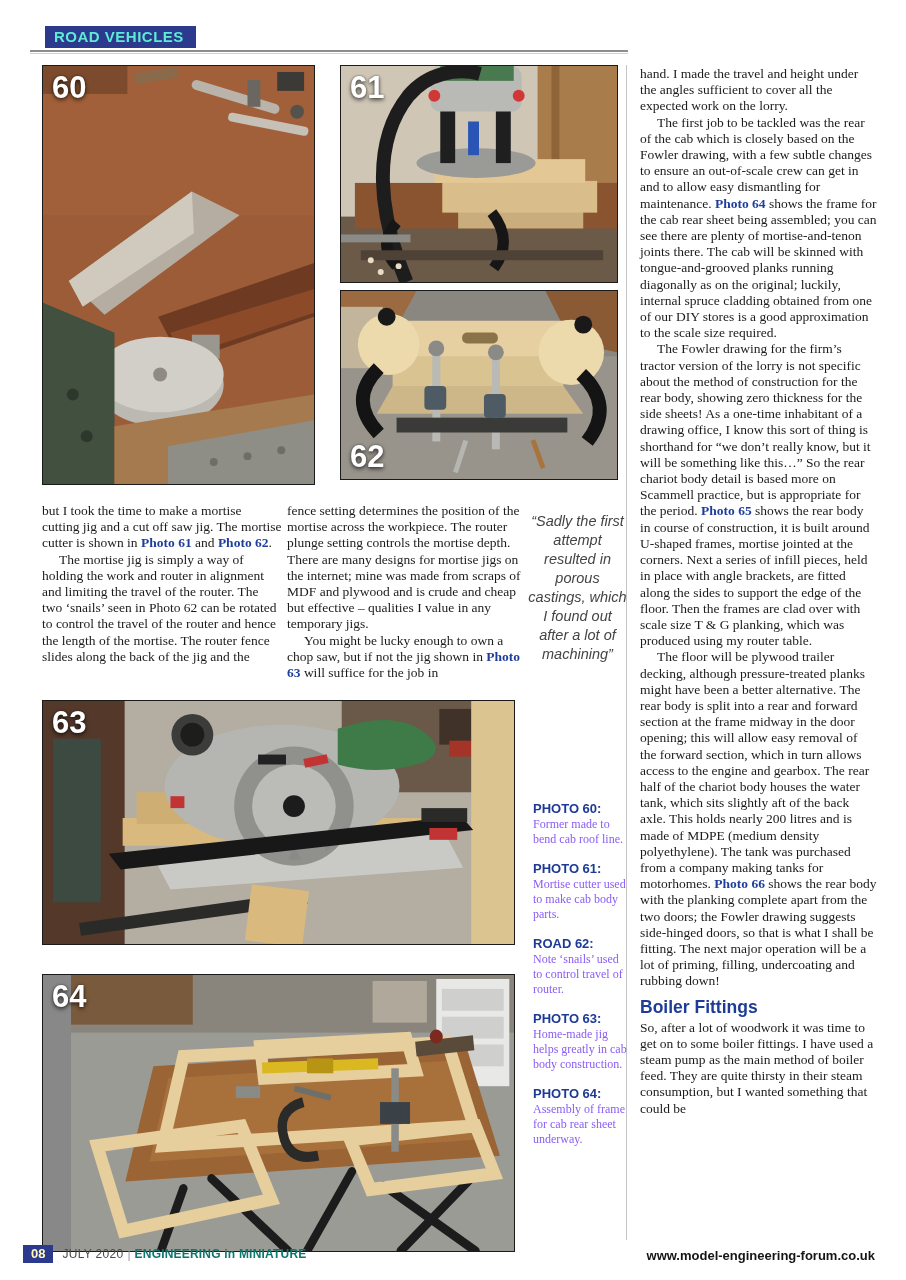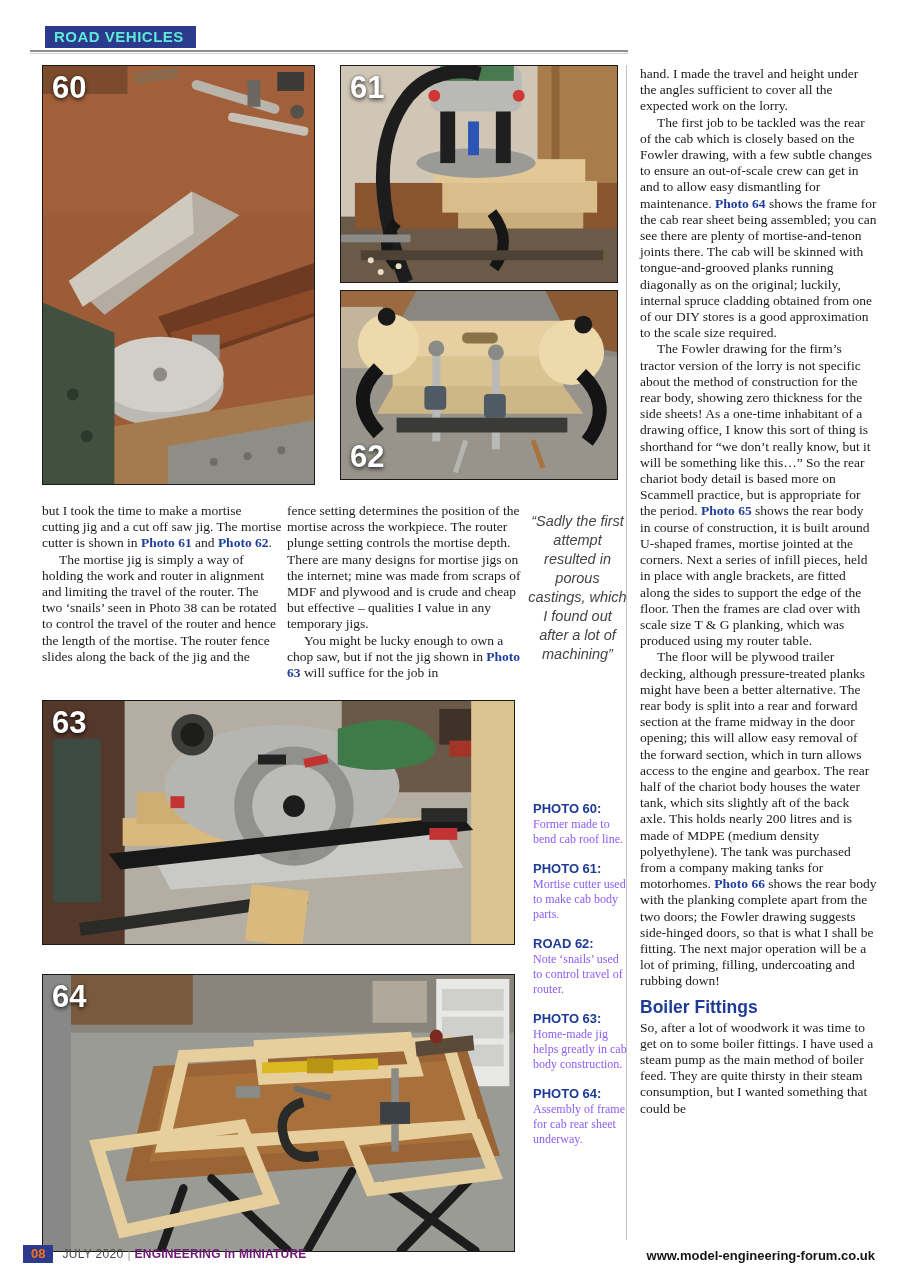--- a/index.html
+++ b/index.html
@@ -54,26 +54,26 @@
   .captions { position:absolute; left:533px; top:800px; width:94px; font-family:"Liberation Sans", sans-serif; }
   .caption { margin-bottom:13px; }
   .caption-title { color:#1d3a94; font-weight:bold; font-size:13px; line-height:17px; }
   .caption-text { color:#8b5cf6; font-size:12px; line-height:15px;font-family:Liberation Serif, serif; }
   
   .footer-left {
     position:absolute; left:23px; top:1245px; display:flex; align-items:center;
     font-family:"Liberation Sans", sans-serif; font-size:12px;
   }
   .page-num-box {
-    background:#2b3a8c; color:#f97316; font-weight:bold; font-size:13px;
+    background:#2b3a8c; color:#fef9c3; font-weight:bold; font-size:13px;
     padding:1px 8px 2px 8px; margin-right:9px;
   }
   .footer-issue { color:#4a4a4a; letter-spacing:.3px; }
   .footer-sep { color:#9a9a9a; margin:0 4px; }
-  .footer-mag { color:#701a75; font-weight:bold; letter-spacing:.2px; }
+  .footer-mag { color:#0f766e; font-weight:bold; letter-spacing:.2px; }
   .footer-right {
     position:absolute; right:31px; top:1248px;
     font-family:"Liberation Sans", sans-serif; font-weight:bold; font-size:13px; color:#141414;
   }
 </style>
 </head>
 <body>
 
 <div class="page">
 
@@ -168,21 +168,21 @@
       <rect x="118" y="150" width="5" height="34" fill="#b5b5b1" transform="rotate(18 120 167)"></rect>
       <rect x="196" y="150" width="5" height="30" fill="#a8743e" transform="rotate(-20 198 165)"></rect>
     </svg>
     <figcaption class="photo-num bottom">62</figcaption>
   </figure>
 
   <div class="v-divider"></div>
 
   <div class="bodycol" id="col-left">
     <p>but I took the time to make a mortise cutting jig and a cut off saw jig. The mortise cutter is shown in <strong class="photo-ref">Photo 61</strong> and <strong class="photo-ref">Photo 62</strong>.</p>
-    <p class="indent">The mortise jig is simply a way of holding the work and router in alignment and limiting the travel of the router. The two ‘snails’ seen in Photo 38 can be rotated to control the travel of the router and hence the length of the mortise. The router fence slides along the back of the jig and the</p>
+    <p class="indent">The mortise jig is simply a way of holding the work and router in alignment and limiting the travel of the router. The two ‘snails’ seen in Photo 62 can be rotated to control the travel of the router and hence the length of the mortise. The router fence slides along the back of the jig and the</p>
   </div>
 
   <div class="bodycol" id="col-mid">
     <p>fence setting determines the position of the mortise across the workpiece. The router plunge setting controls the mortise depth. There are many designs for mortise jigs on the internet; mine was made from scraps of MDF and plywood and is crude and cheap but effective – qualities I value in any temporary jigs.</p>
     <p class="indent">You might be lucky enough to own a chop saw, but if not the jig shown in <strong class="photo-ref">Photo 63</strong> will suffice for the job in</p>
   </div>
 
   <div class="pull-quote">“Sadly the first attempt resulted in porous castings, which I found out after a lot of machining”</div>
 
   <div class="captions">

